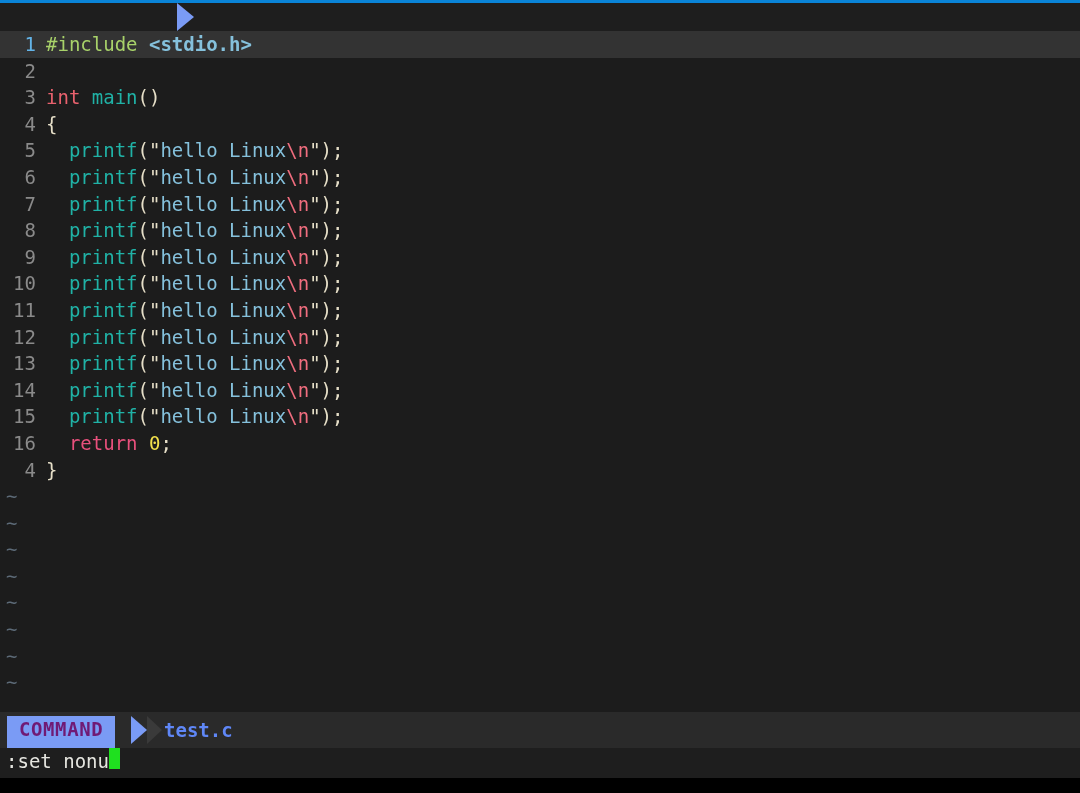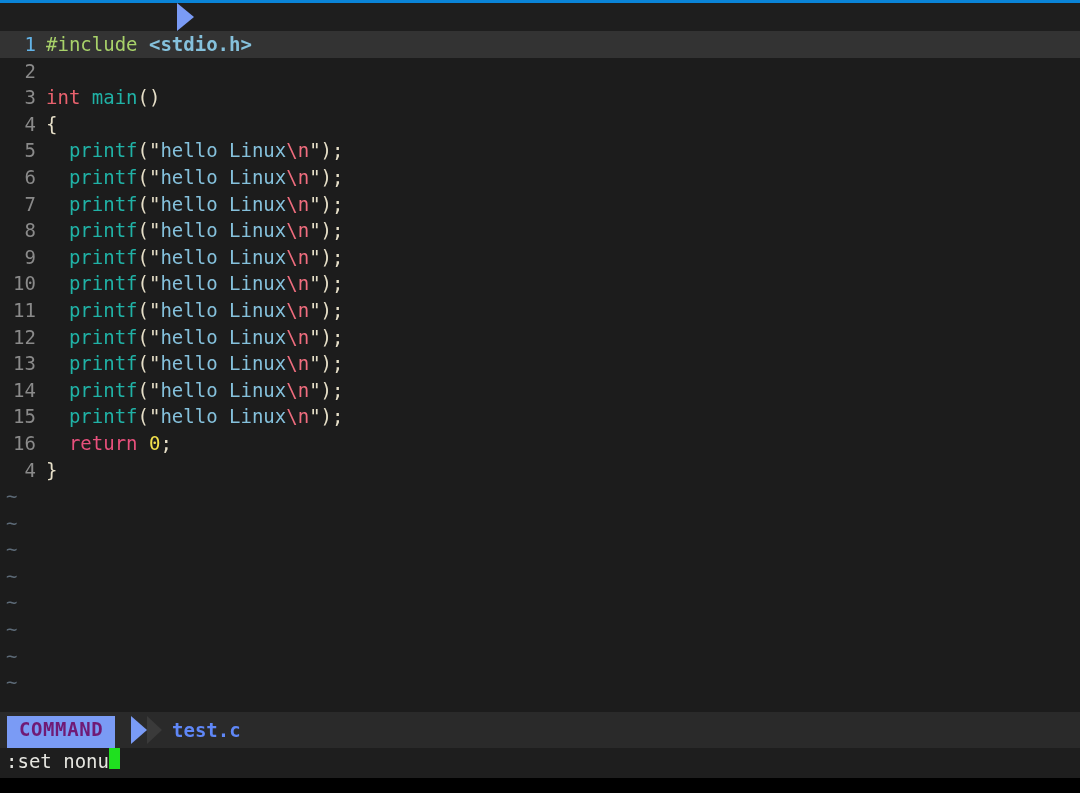--- a/index.html
+++ b/index.html
@@ -147,21 +147,21 @@
   #mode-arrow2 {
     position: absolute;
     left: 147px; top: 4px;
     width: 0; height: 0;
     border-top: 14px solid transparent;
     border-bottom: 14px solid transparent;
     border-left: 15px solid #3a3a3a;
   }
   #status-file {
     position: absolute;
-    left: 172px; top: 4px;
+    left: 164px; top: 4px;
     height: 28px;
     display: flex;
     align-items: center;
     color: #5f87f7;
     font-weight: bold;
     font-size: 19px;
     white-space: pre;
   }
 
   

